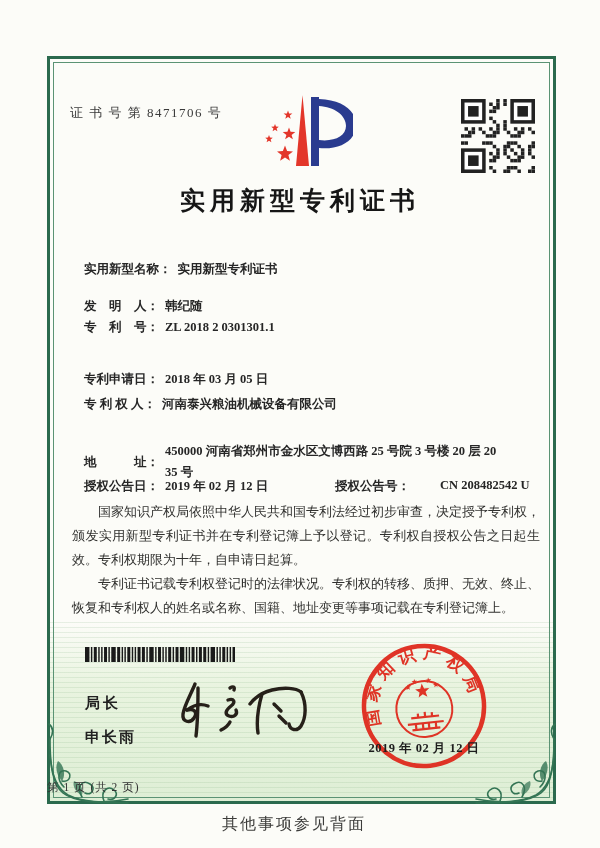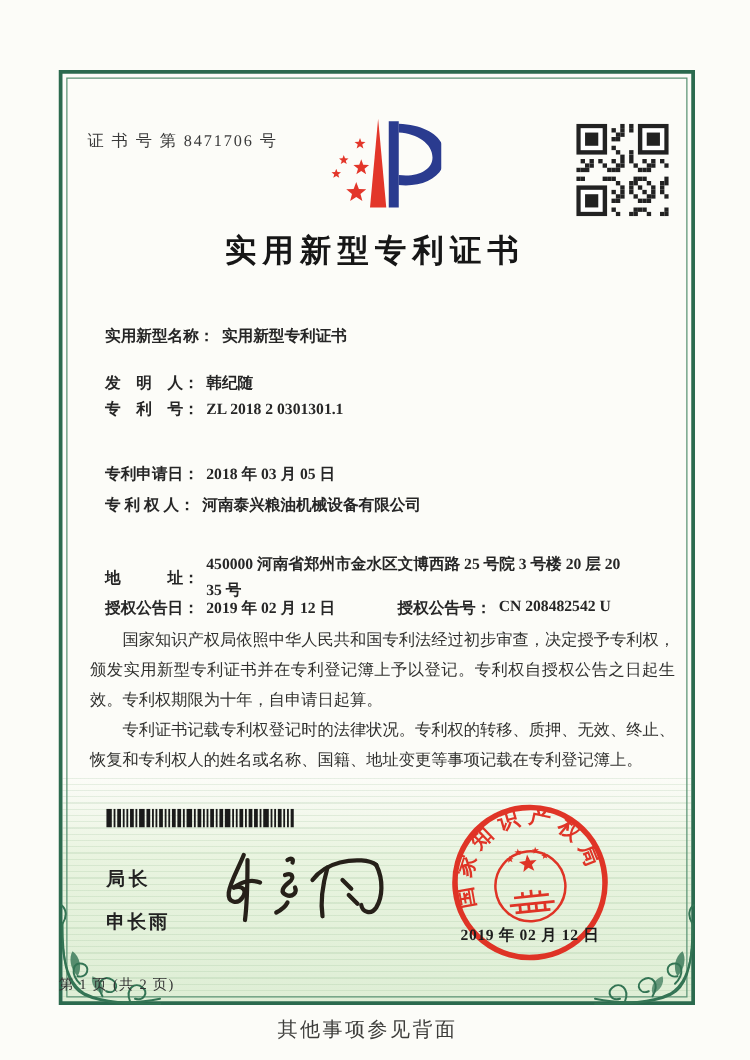--- a/index.html
+++ b/index.html
@@ -34,21 +34,21 @@
   .qr{position:absolute;left:461px;top:99px;width:74px;height:74px;z-index:3;}
   .title{
     position:absolute;left:0;top:184px;width:600px;text-align:center;
     font-size:25px;font-weight:700;letter-spacing:5px;color:#161616;z-index:3;
   }
   
   .field-row{position:absolute;left:84px;width:474px;font-size:12.5px;font-weight:700;color:#262626;z-index:3;display:flex;align-items:center;}
   .field-row .flabel{white-space:pre;flex:none;}
   .field-row .fvalue{margin-left:6px;}
   .addr-lines{margin-left:6px;line-height:21px;}
-  .pair2{position:absolute;left:234px;top:0;display:flex;}
+  .pair2{position:absolute;left:251px;top:0;display:flex;gap:24px;}
   
   .legal{position:absolute;left:72px;top:500px;width:468px;z-index:3;}
   .legal p{
     margin:0;font-size:13px;line-height:24px;text-indent:2em;text-align:justify;
     color:#30302e;font-weight:500;
   }
   
   .barcode{position:absolute;left:85px;top:647px;width:150px;height:15px;z-index:3;}
   .director{position:absolute;left:85px;top:694px;z-index:3;font-family:"Liberation Sans","DejaVu Sans",sans-serif;}
   .director .d-title{font-size:15px;font-weight:700;letter-spacing:3px;color:#222;}

